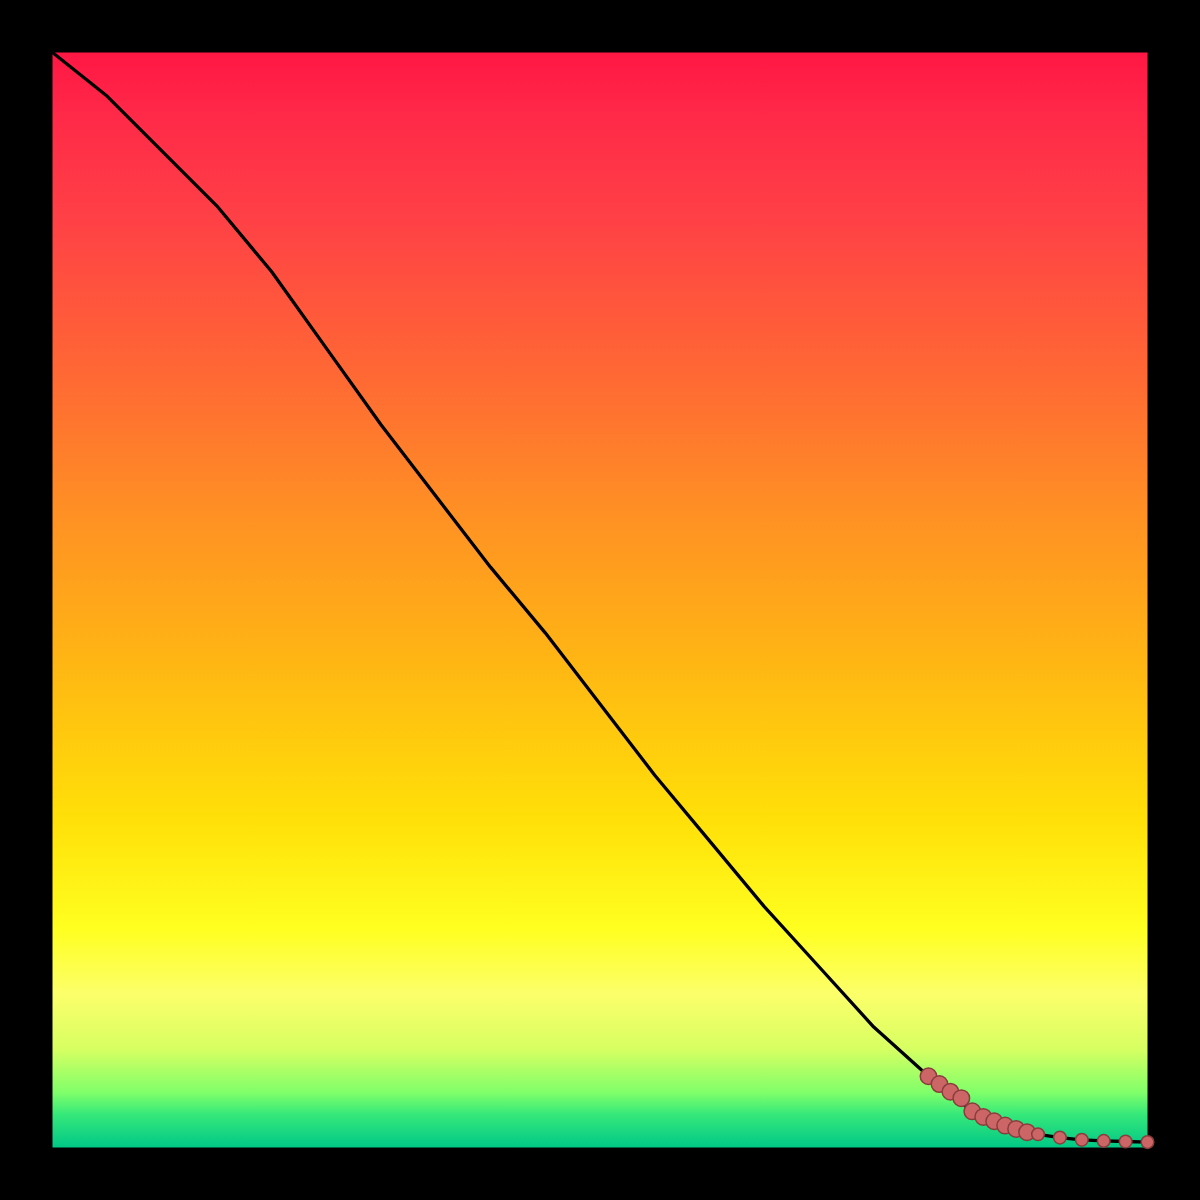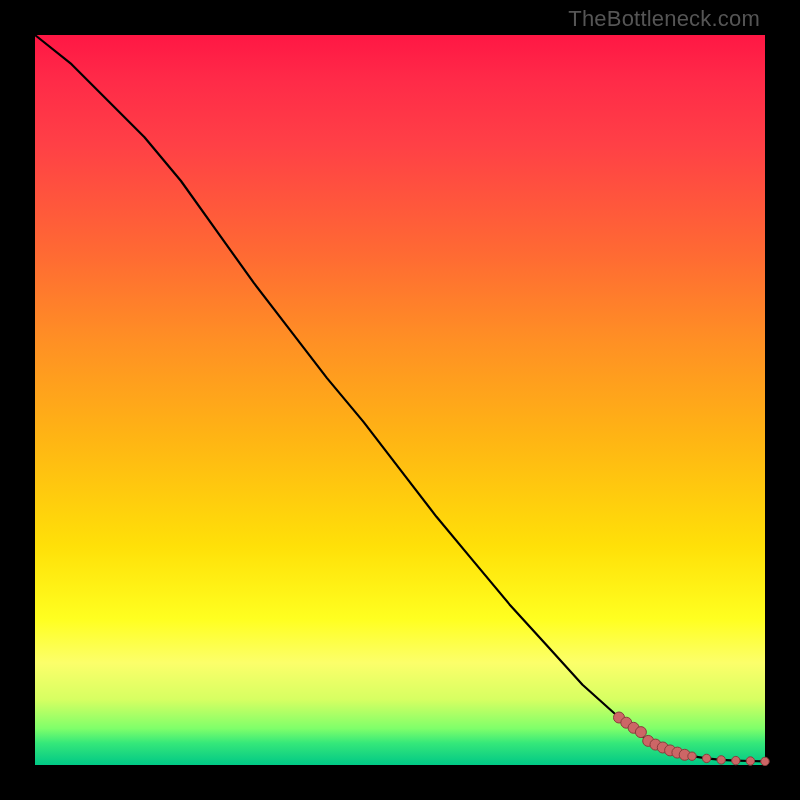--- a/index.html
+++ b/index.html
@@ -81,14 +81,13 @@
         <circle cx="649.7" cy="719.8" r="5.5" fill="#cc6666" stroke="#8a3d3d" stroke-width="1"></circle>
         <circle cx="657.0" cy="721.2" r="4.2" fill="#cc6666" stroke="#8a3d3d" stroke-width="1"></circle>
         <circle cx="671.6" cy="723.4" r="4.2" fill="#cc6666" stroke="#8a3d3d" stroke-width="1"></circle>
         <circle cx="686.2" cy="724.9" r="4.2" fill="#cc6666" stroke="#8a3d3d" stroke-width="1"></circle>
         <circle cx="700.8" cy="725.6" r="4.2" fill="#cc6666" stroke="#8a3d3d" stroke-width="1"></circle>
         <circle cx="715.4" cy="726.0" r="4.2" fill="#cc6666" stroke="#8a3d3d" stroke-width="1"></circle>
         <circle cx="730.0" cy="726.4" r="4.2" fill="#cc6666" stroke="#8a3d3d" stroke-width="1"></circle>
       </g>
   </svg>
 
-  <div class="watermark">TheBottleneck.com</div>
 </div>
 
 </body></html>

